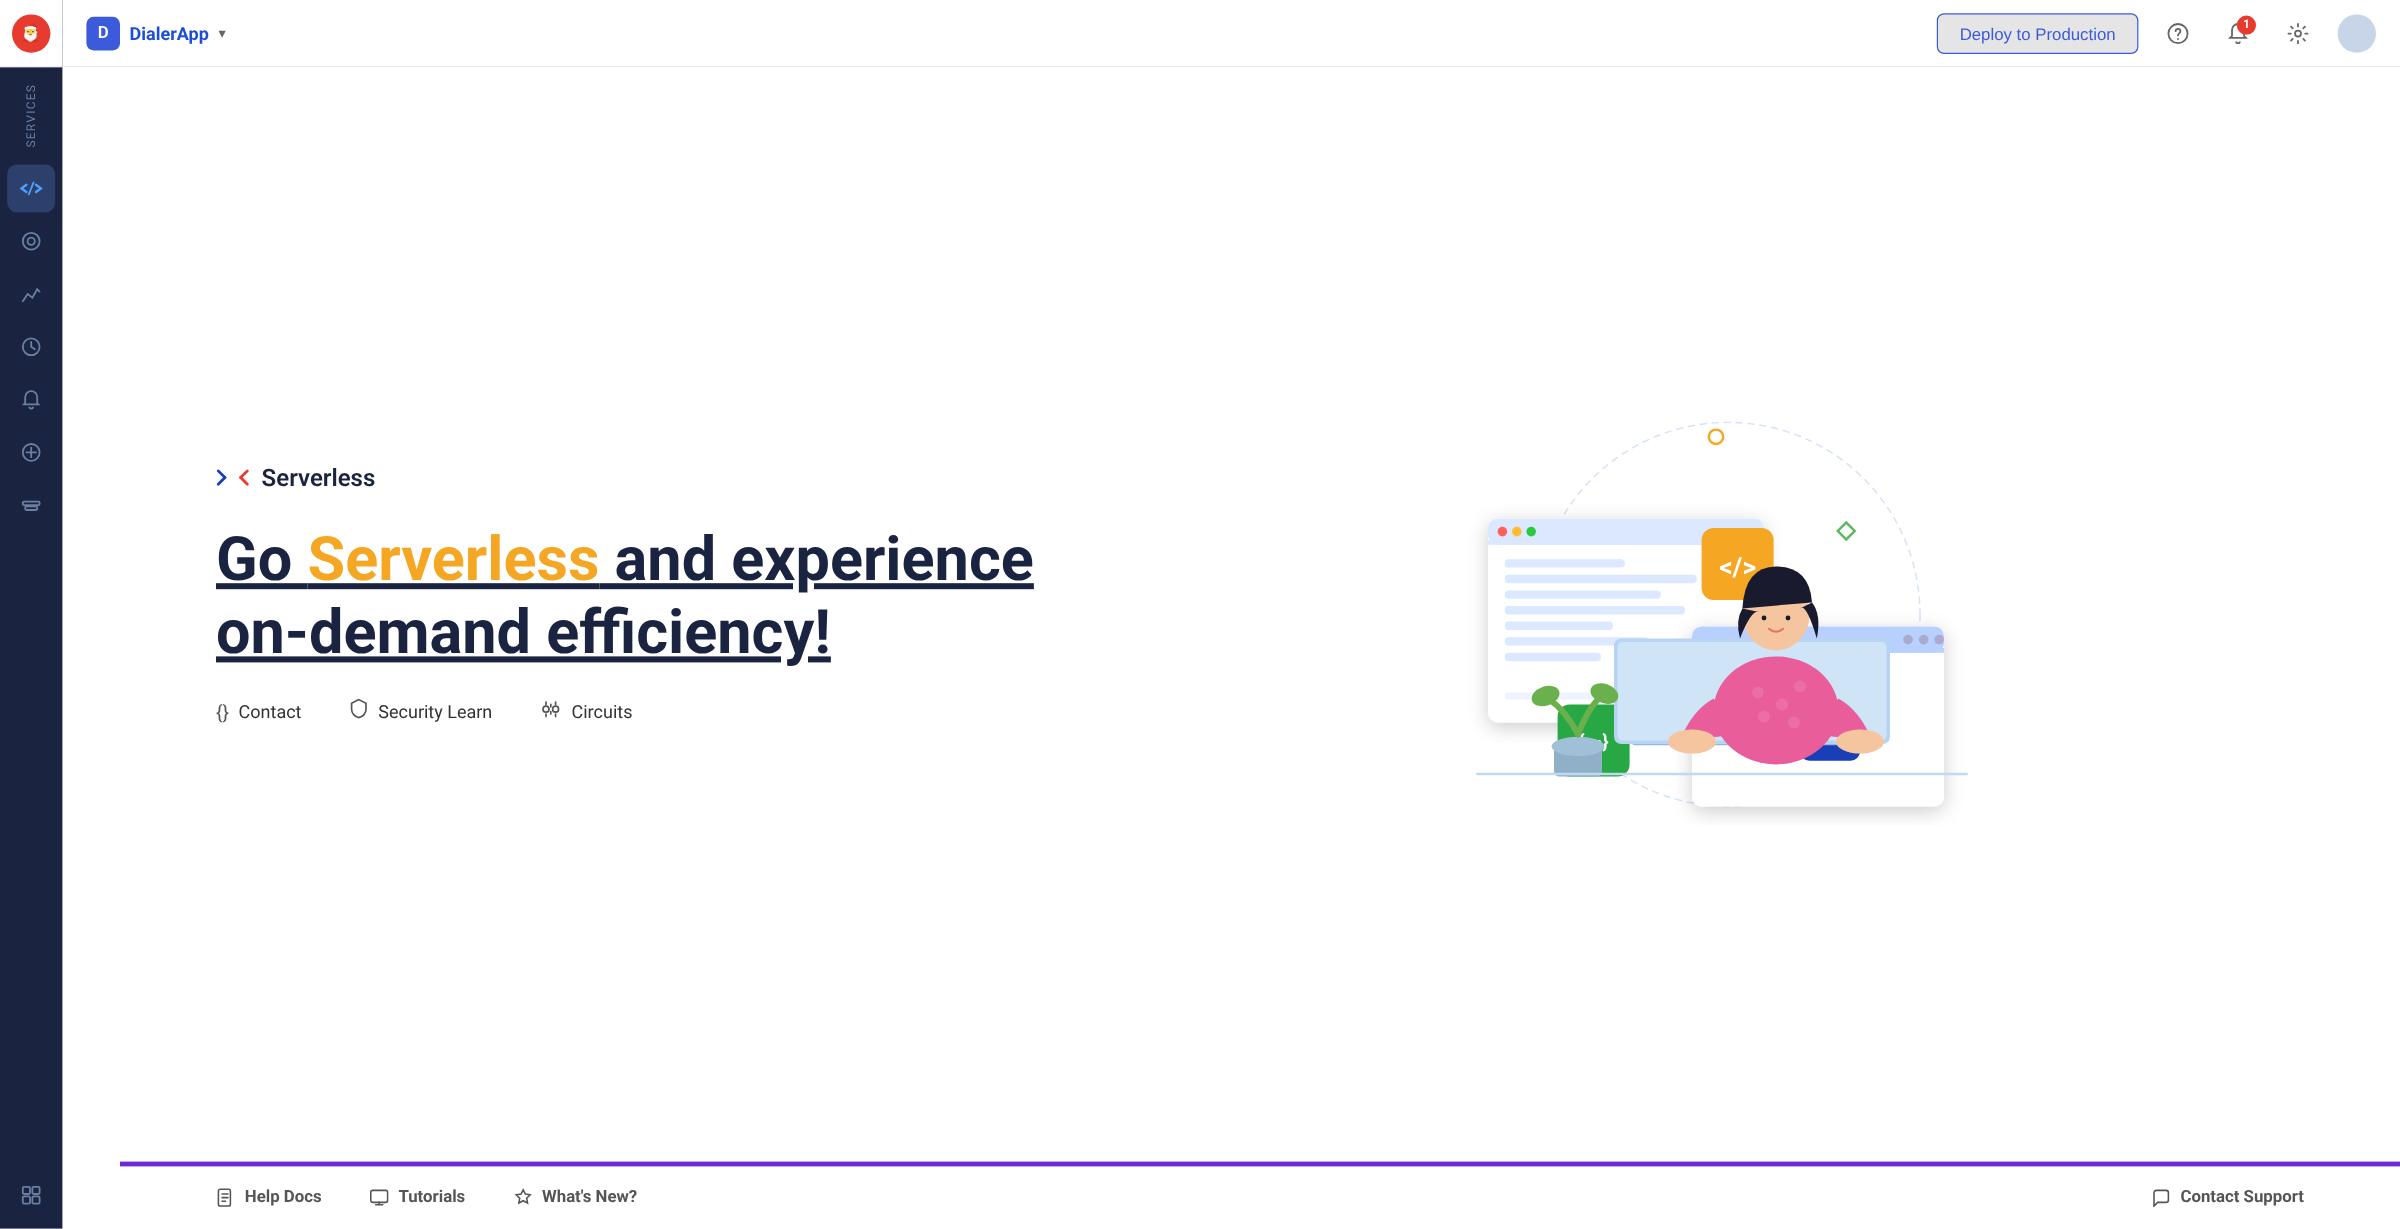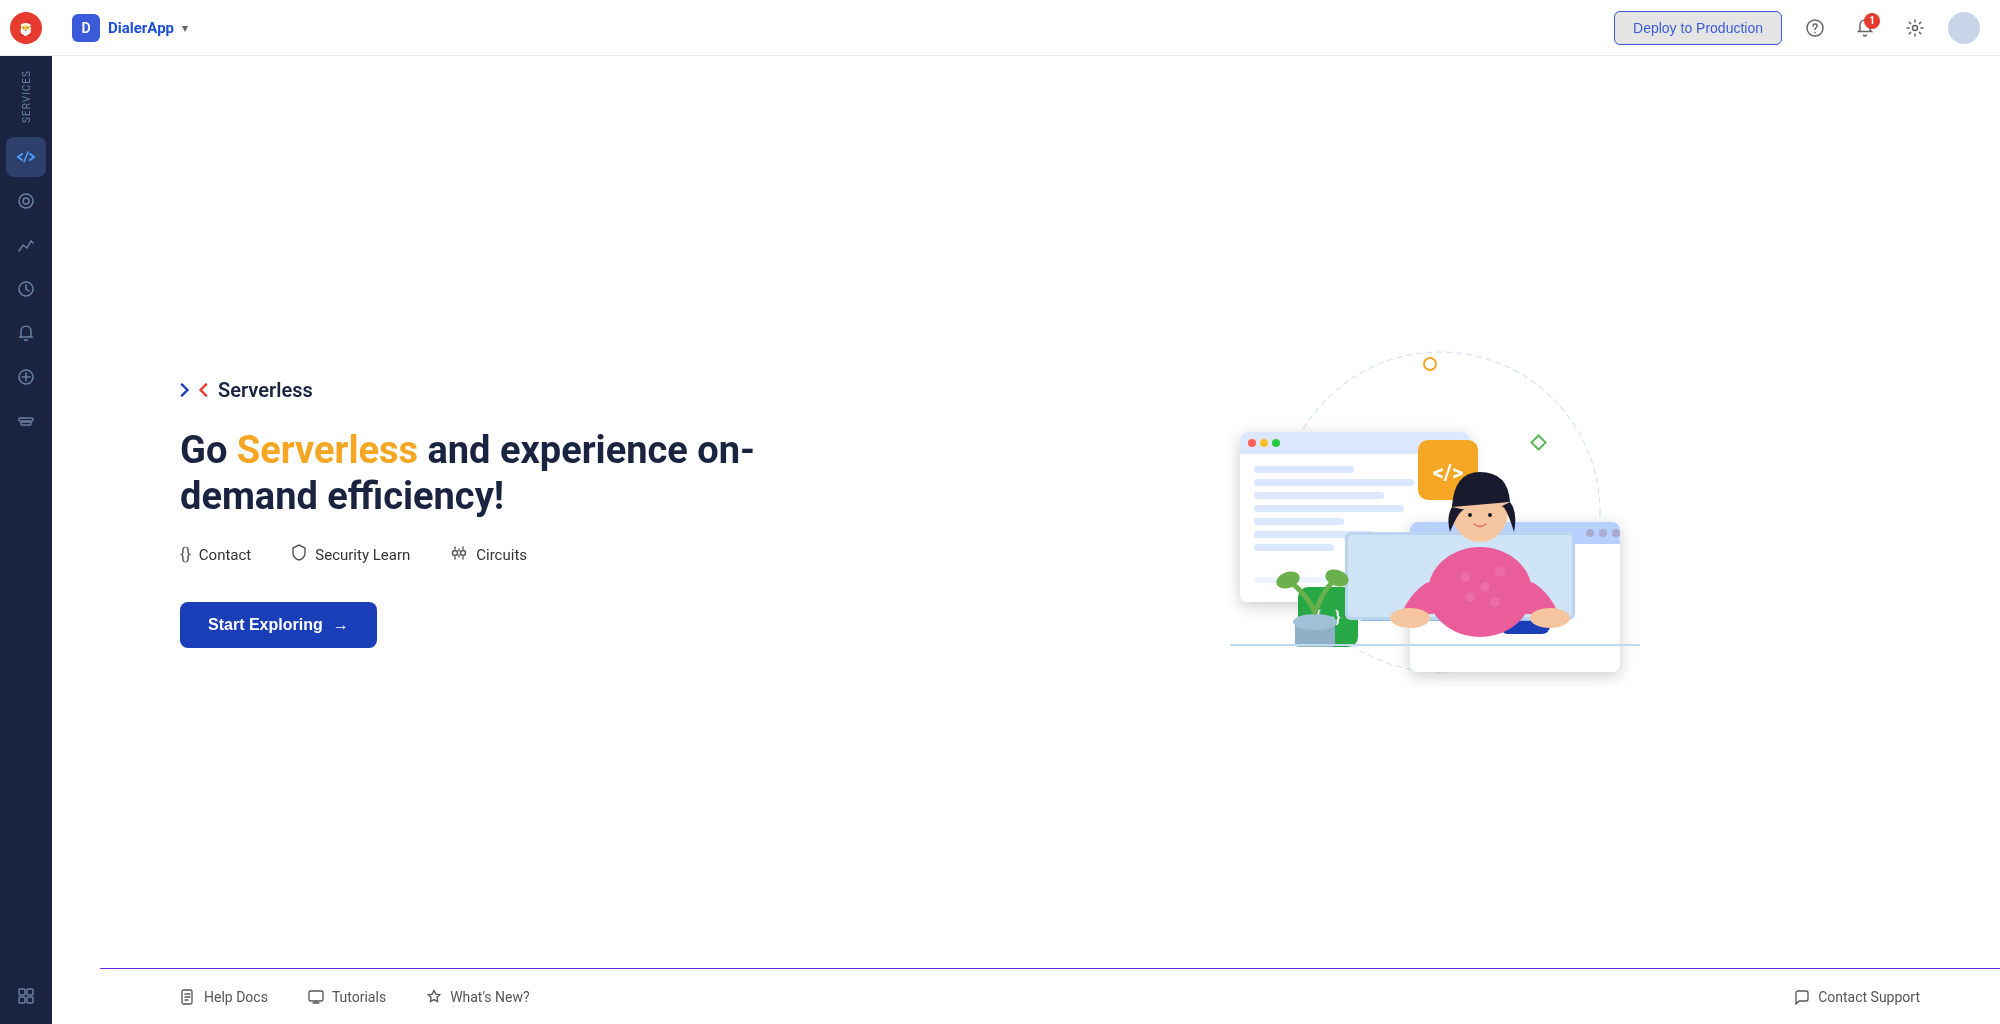--- a/index.html
+++ b/index.html
@@ -197,25 +197,26 @@
       gap: 4px;
     }
     .brand-logo svg { width: 28px; height: 28px; }
     .brand-title {
       font-size: 20px;
       font-weight: 600;
       color: #1a2340;
     }
 
     .hero-heading {
-      font-size: 38px;
+      font-size: 51px;
       font-weight: 700;
       line-height: 1.2;
       color: #1a2340;
       margin-bottom: 24px;
+      text-decoration: underline;
     }
     .hero-heading .highlight {
       color: #f5a623;
     }
 
     .hero-desc {
       font-size: 16px;
       color: #555;
       line-height: 1.7;
       margin-bottom: 32px;
@@ -276,26 +277,27 @@
       display: flex;
       justify-content: center;
       align-items: center;
       position: relative;
       min-height: 400px;
     }
 
     
     .footer {
       height: 56px;
-      border-top: 1px solid #6d28d9;
+      border-top: 4px solid #6d28d9;
       display: flex;
       align-items: center;
       padding: 0 80px;
       gap: 40px;
       flex-shrink: 0;
+      font-weight: bold;
     }
     .footer-link {
       display: flex;
       align-items: center;
       gap: 8px;
       color: #555;
       font-size: 14px;
       cursor: pointer;
     }
     .footer-spacer { flex: 1; }
@@ -449,24 +451,20 @@
                 <circle cx="5" cy="8" r="2.5" stroke="#555" stroke-width="1.4"></circle>
                 <circle cx="13" cy="8" r="2.5" stroke="#555" stroke-width="1.4"></circle>
                 <path d="M9 4v2M9 10v2M5 4V2M13 4V2M5 12v2M13 12v2" stroke="#555" stroke-width="1.4" stroke-linecap="round"></path>
               </svg>
             </span>
             <span>Circuits</span>
           </div>
         </div>
 
         <div class="hero-actions">
-          <button class="btn-primary">
-            <span>Start Exploring</span>
-            <span>→</span>
-          </button>
         </div>
       </div>
 
       <div class="hero-right">
         <svg class="illus-svg" viewBox="0 0 540 380">
 
           <circle cx="290" cy="190" r="160" fill="none" stroke="#b8cef0" stroke-width="1.2" stroke-dasharray="6 4" opacity="0.6"></circle>
 
           <circle cx="280" cy="42" r="6" fill="none" stroke="#f5a623" stroke-width="2"></circle>
           <rect x="106" y="180" width="10" height="10" fill="none" stroke="#e63b2e" stroke-width="2"></rect>

